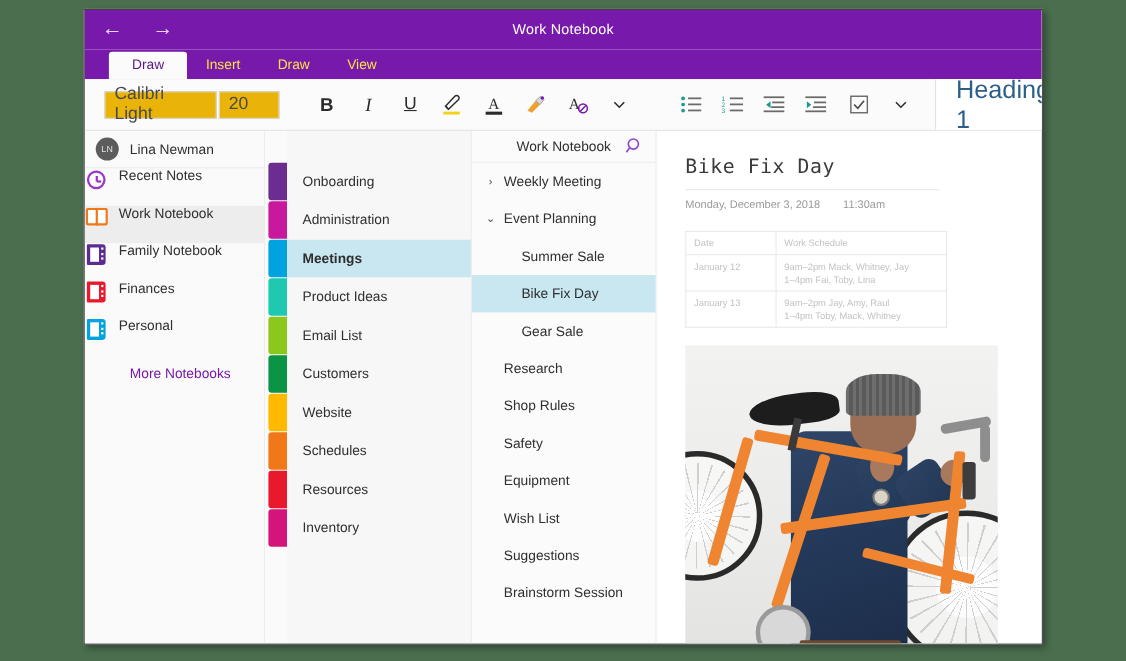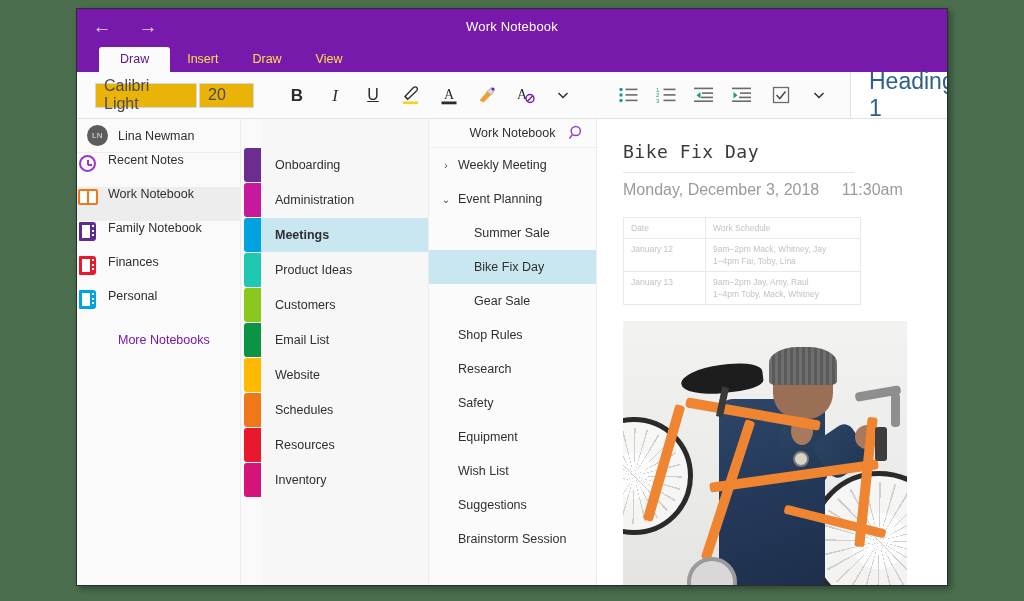--- a/index.html
+++ b/index.html
@@ -200,21 +200,21 @@
   
   #note-canvas {
     flex: 1 1 auto; background: #ffffff;
     padding: 22px 0 0 26px; overflow: hidden; min-width: 0;
   }
   #note-title {
     font-family: "DejaVu Sans Mono", monospace;
     font-size: 18px; color: #3a3a3a; letter-spacing: .5px;
   }
   #note-rule { height: 1px; background: #e6e6e6; width: 231px; margin: 10px 0 8px 0; }
-  #note-meta { font-size: 16px; color: #9a9a9a; }
+  #note-meta { font-size: 10px; color: #9a9a9a; }
   #note-meta .time { margin-left: 18px; }
 
   #note-table {
     margin-top: 18px; border-collapse: collapse; width: 238px;
     font-size: 8.5px; color: #c2c2c2;
   }
   #note-table td { border: 1px solid #e9e9e9; padding: 5px 7px; vertical-align: top; margin-left: 44px; }
   #note-table .col1 { width: 82px; }
   #note-table .line2 { margin-top: 2px; }
 
@@ -459,22 +459,22 @@
       <div class="color-tab" style="background:#e8192c"></div>
       <div class="color-tab" style="background:#d4147a"></div>
     </div>
 
     <div id="sections-col">
       <div id="sections-head"></div>
       <div class="section-item">Onboarding</div>
       <div class="section-item">Administration</div>
       <div class="section-item selected">Meetings</div>
       <div class="section-item">Product Ideas</div>
+      <div class="section-item">Email List</div>
       <div class="section-item">Customers</div>
-      <div class="section-item">Email List</div>
       <div class="section-item">Website</div>
       <div class="section-item">Schedules</div>
       <div class="section-item">Resources</div>
       <div class="section-item">Inventory</div>
     </div>
 
     <div id="pages-col">
       <div id="pages-head">
         <span>Work Notebook</span>
         <span id="search-icon-btn">
@@ -500,25 +500,25 @@
       <div class="page-item sub selected">
         <span class="spacer"></span>
         <span class="ptext">Bike Fix Day</span>
       </div>
       <div class="page-item sub">
         <span class="spacer"></span>
         <span class="ptext">Gear Sale</span>
       </div>
       <div class="page-item">
         <span class="spacer"></span>
+        <span class="ptext">Research</span>
+      </div>
+      <div class="page-item">
+        <span class="spacer"></span>
         <span class="ptext">Shop Rules</span>
-      </div>
-      <div class="page-item">
-        <span class="spacer"></span>
-        <span class="ptext">Research</span>
       </div>
       <div class="page-item">
         <span class="spacer"></span>
         <span class="ptext">Safety</span>
       </div>
       <div class="page-item">
         <span class="spacer"></span>
         <span class="ptext">Equipment</span>
       </div>
       <div class="page-item">

